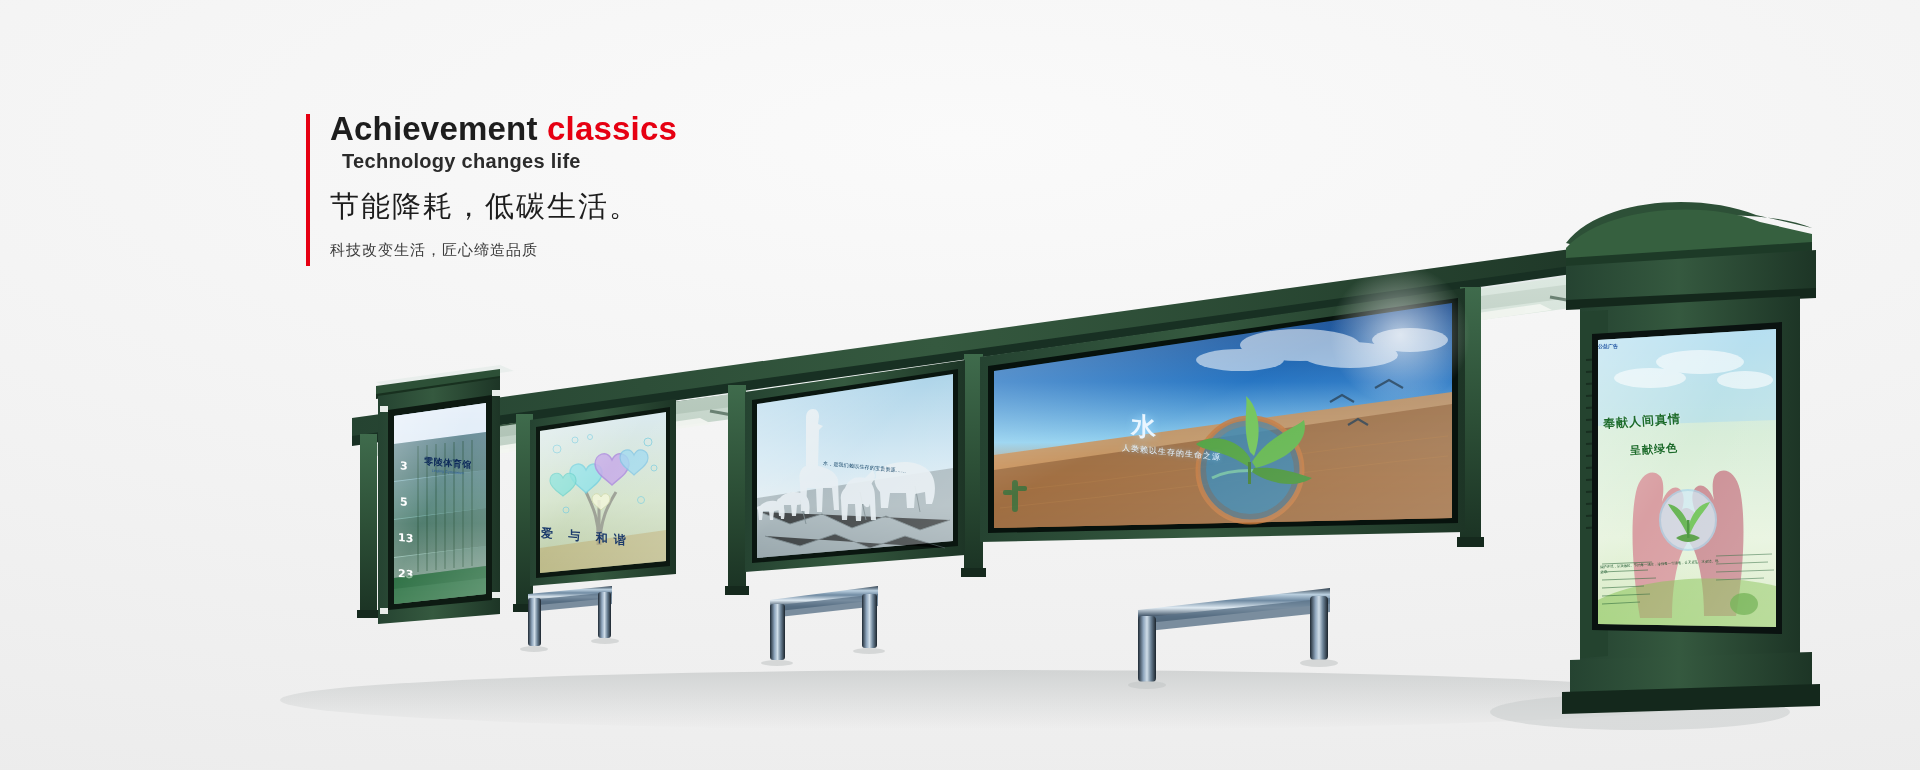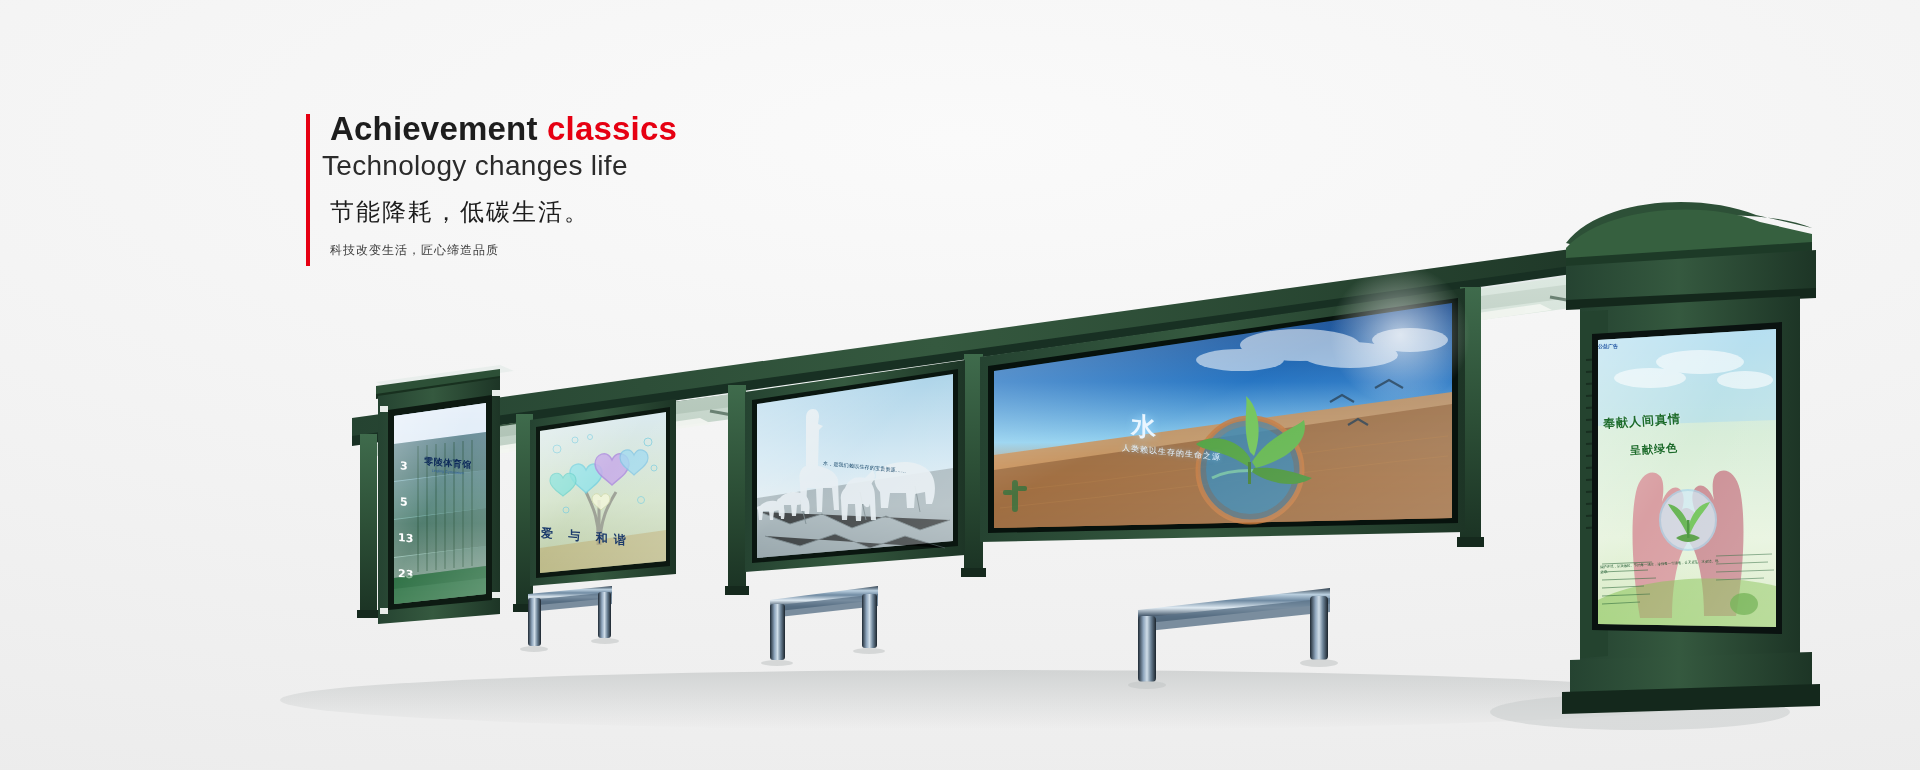--- a/index.html
+++ b/index.html
@@ -12,23 +12,23 @@
   }
   #stage{position:absolute;inset:0;background:
       radial-gradient(150% 110% at 50% 18%, #fafafa 0%, #f2f2f2 48%, #e9e9e9 100%);
   }
 
   
   .headline{position:absolute;left:306px;top:110px;width:640px;}
   .redbar{position:absolute;left:0;top:4px;width:4px;height:152px;background:#e60012;}
   .hl-line1{margin:0 0 2px 24px;font-size:33px;font-weight:bold;color:#1d1d1d;letter-spacing:.2px;line-height:1.15;white-space:nowrap;}
   .hl-line1 .accent{color:#e60012;}
-  .hl-line2{margin:0 0 14px 16px;font-size:28px;font-weight:400;color:#2b2b2b;letter-spacing:.3px;line-height:1.15;white-space:nowrap;}
-  .hl-cn{margin:0 0 14px 24px;font-size:24px;color:#1d1d1d;letter-spacing:2px;font-weight:500;white-space:nowrap;}
-  .hl-sub{margin:0 0 0 24px;font-size:12px;color:#3a3a3a;letter-spacing:1px;white-space:nowrap;}
+  .hl-line2{margin:0 0 14px 36px;font-size:20px;font-weight:700;color:#2b2b2b;letter-spacing:.3px;line-height:1.15;white-space:nowrap;}
+  .hl-cn{margin:0 0 14px 24px;font-size:29px;color:#1d1d1d;letter-spacing:2px;font-weight:500;white-space:nowrap;}
+  .hl-sub{margin:0 0 0 24px;font-size:15px;color:#3a3a3a;letter-spacing:1px;white-space:nowrap;}
 
   
   #shelter{position:absolute;left:0;top:0;width:1920px;height:770px;}
   #shelter svg{position:absolute;left:0;top:0;}
 
   .sched-title{
     position:absolute;left:417px;top:457px;width:62px;
     font-size:9px;color:#0d2a5a;font-weight:bold;text-align:center;
     letter-spacing:.5px;transform:skewY(4.6deg);
   }

